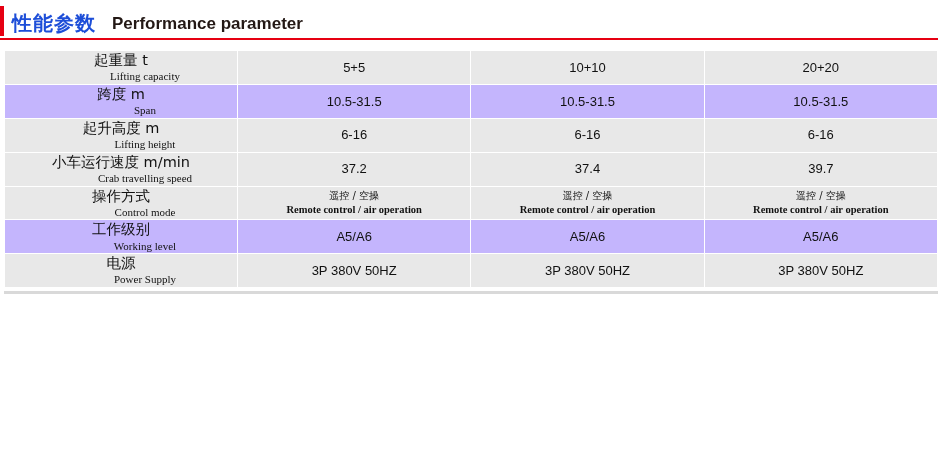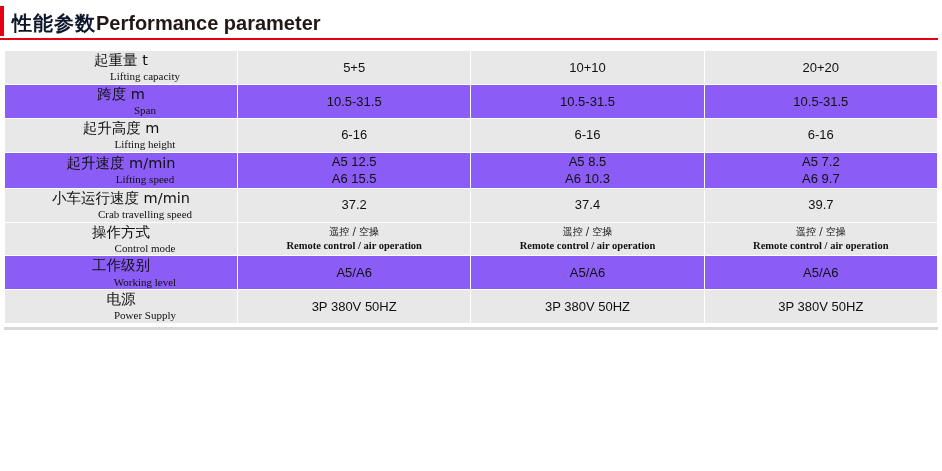--- a/index.html
+++ b/index.html
@@ -43,49 +43,50 @@
     left: 0;
     right: 4px;
     bottom: 0;
     height: 2px;
     background: #e60012;
   }
   .header-cn {
     font-family: "DejaVu Sans", sans-serif;
     font-size: 20px;
     font-weight: bold;
-    color: #0f172a;
+    color: #1d4ed8;
     letter-spacing: 1px;
     margin-left: 12px;
     line-height: 1;
     text-align: center;
   }
   .header-en {
     font-family: "Liberation Sans", sans-serif;
-    font-size: 20px;
+    font-size: 17px;
     font-weight: bold;
     color: #231815;
+    margin-left: 16px;
     line-height: 1;
   }
 
   
   .spec-table {
     width: 934px;
     margin: 10px 4px 0 4px;
     border-collapse: collapse;
     table-layout: fixed;
   }
   .spec-table td {
     border: 1px solid #ffffff;
     padding: 0;
     vertical-align: middle;
     text-align: center;
   }
   .row-band-a td { background: #e8e8e8; }
-  .row-band-b td { background: #8b5cf6; }
+  .row-band-b td { background: #c4b5fd; }
 
   .label-cell {
     width: 232px;
     padding: 7px 4px 8px 4px;
   }
   .label-cn {
     font-family: "DejaVu Sans", sans-serif;
     font-size: 14.5px;
     color: #111111;
     line-height: 1.25;
@@ -187,38 +188,20 @@
           <div class="value-line">6-16</div>
         </td>
         <td class="value-cell">
           <div class="value-line">6-16</div>
         </td>
         <td class="value-cell">
           <div class="value-line">6-16</div>
         </td>
       </tr>
 
-      <tr class="row-band-b">
-        <td class="label-cell">
-          <div class="label-cn">起升速度 m/min</div>
-          <div class="label-en">Lifting speed</div>
-        </td>
-        <td class="value-cell">
-          <div class="value-line">A5  12.5</div>
-          <div class="value-line">A6  15.5</div>
-        </td>
-        <td class="value-cell">
-          <div class="value-line">A5  8.5</div>
-          <div class="value-line">A6  10.3</div>
-        </td>
-        <td class="value-cell">
-          <div class="value-line">A5  7.2</div>
-          <div class="value-line">A6  9.7</div>
-        </td>
-      </tr>
 
       <tr class="row-band-a">
         <td class="label-cell">
           <div class="label-cn">小车运行速度 m/min</div>
           <div class="label-en">Crab travelling speed</div>
         </td>
         <td class="value-cell">
           <div class="value-line">37.2</div>
         </td>
         <td class="value-cell">

